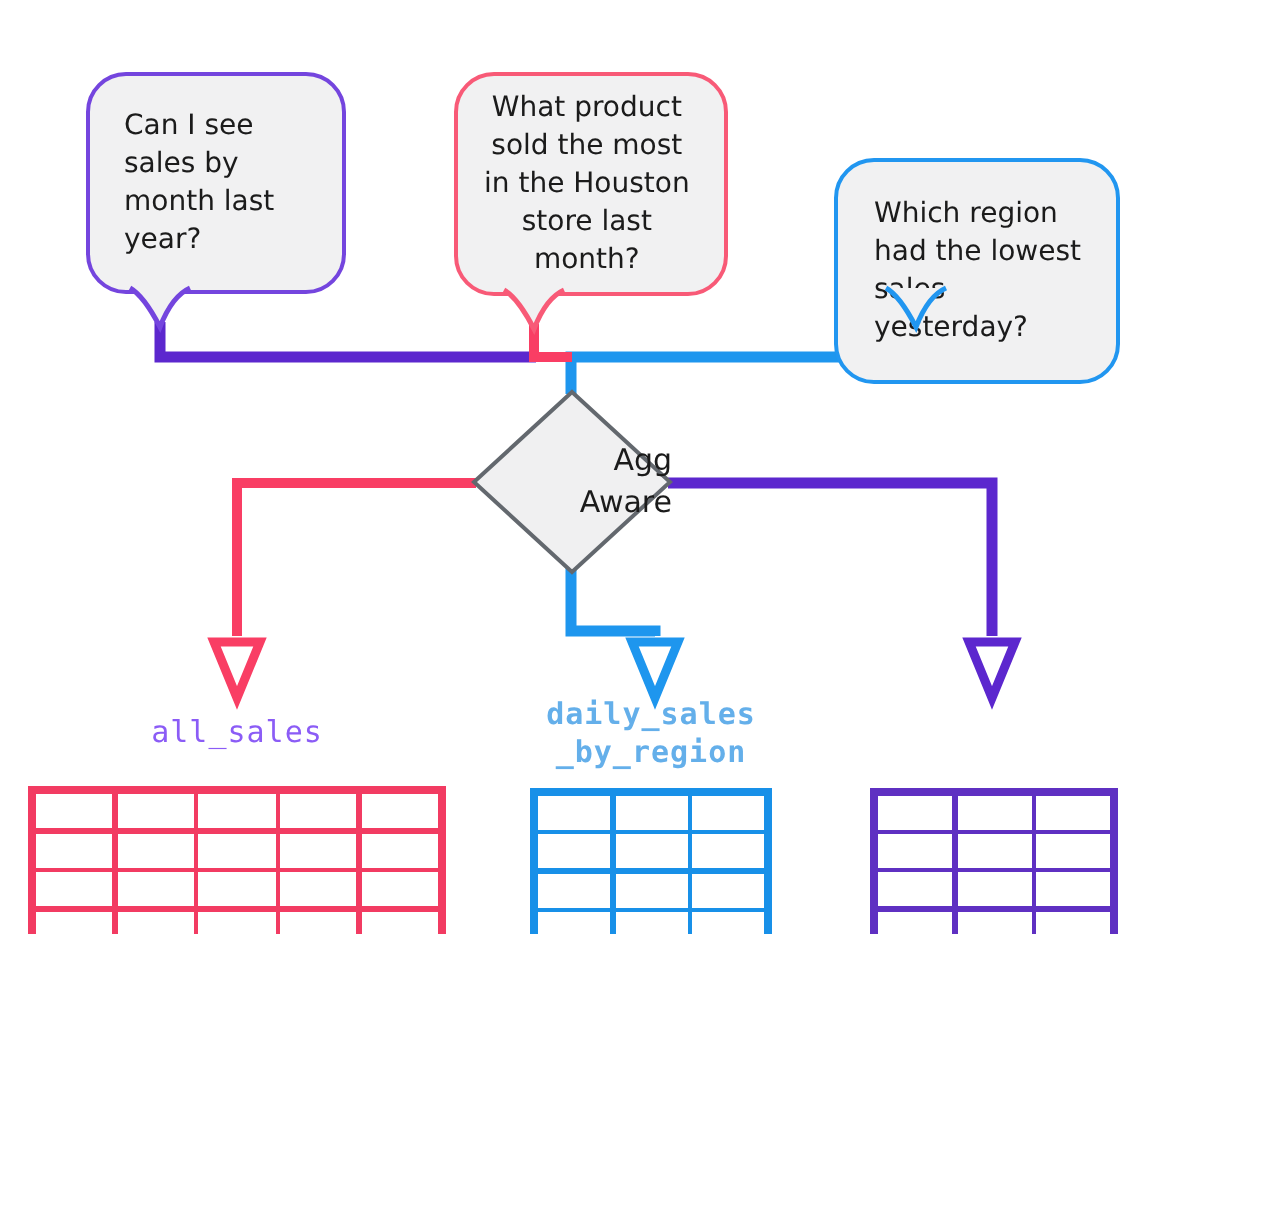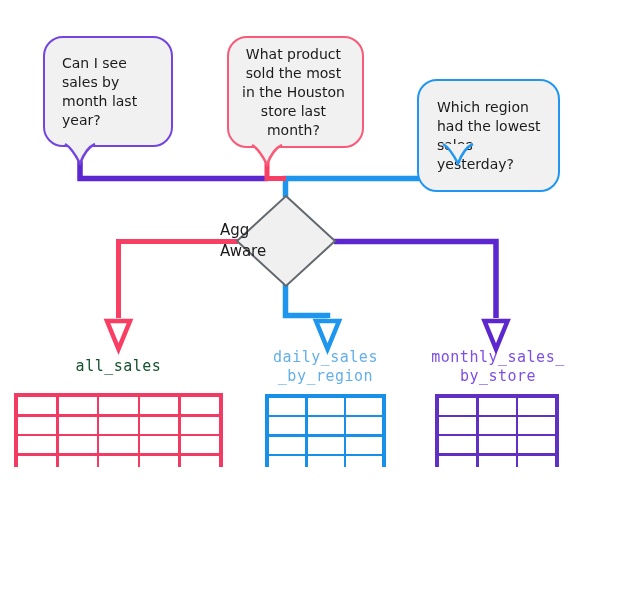--- a/index.html
+++ b/index.html
@@ -20,32 +20,32 @@
   .b0 { left:43px;  top:36px; width:130px; height:111px; padding-left:17px; }
   .b1 { left:227px; top:36px; width:137px; height:112px; padding-left:13px; }
   .b2 { left:417px; top:35px; width:143px; height:113px; padding-left:18px; }
 
   svg.tail { position:absolute; z-index:3; overflow:visible; }
   .t0 { left:62px;  top:144px; }
   .t1 { left:249px; top:145px; }
   .t2 { left:440px; top:144px; }
 
   .diamond-label {
-    position:absolute; z-index:2; left:220px; top:220px; width:100px;
-    text-align:left; font-size:15px; line-height:21px;
+    position:absolute; z-index:2; left:236px; top:220px; width:100px;
+    text-align:right; font-size:15px; line-height:21px;
     white-space:pre-line; color:#1b1b1b;
   }
 
   .tbl-label {
     position:absolute; z-index:2; font-family:"DejaVu Sans Mono", monospace;
     font-size:15px; line-height:19px; letter-spacing:0.5px;
     text-align:center; white-space:pre-line;
   }
   .l0 { left:14px;  top:357px; width:209px; }
-  .l1 { left:258px; top:348px; width:135px; }
+  .l1 { left:258px; top:348px; width:135px;font-weight:bold; }
   .l2 { left:427px; top:348px; width:142px; }
 
   .grid-table {
     position:absolute; z-index:2; box-sizing:border-box;
     display:grid; grid-auto-rows:1fr; gap:2.5px; border:4px solid #888;
   }
   .grid-table .cell { background:#ffffff; }
   .g0 { left:14px;  top:393px; width:209px; height:202px; }
   .g1 { left:265px; top:394px; width:121px; height:200px; }
   .g2 { left:435px; top:394px; width:124px; height:140px; }
@@ -100,25 +100,23 @@
 sales
 yesterday?</div>
   </div>
   <svg class="tail t2" width="36" height="22">
     <path d="M3,0 Q10,4 18,19.5 Q24,4 33,0" stroke-width="2.5" style="stroke: rgb(33, 150, 240); fill: rgb(241, 241, 242);"></path>
   </svg>
 
   <div class="diamond-label">Agg
 Aware</div>
 
-  <div class="tbl-label l0" style="color: #14532d; text-align: center;">all_sales</div>
+  <div class="tbl-label l0" style="color: #8b5cf6; text-align: center;">all_sales</div>
   <div class="tbl-label l1" style="color: rgb(100, 175, 234);">daily_sales
 _by_region</div>
-  <div class="tbl-label l2" style="color: rgb(125, 79, 227);">monthly_sales_
-by_store</div>
 
   <div class="grid-table g0" style="grid-template-columns: repeat(5, 1fr); border-color: rgb(242, 59, 98); background: rgb(242, 59, 98);">
       <div class="cell"></div>
       <div class="cell"></div>
       <div class="cell"></div>
       <div class="cell"></div>
       <div class="cell"></div>
       <div class="cell"></div>
       <div class="cell"></div>
       <div class="cell"></div>

